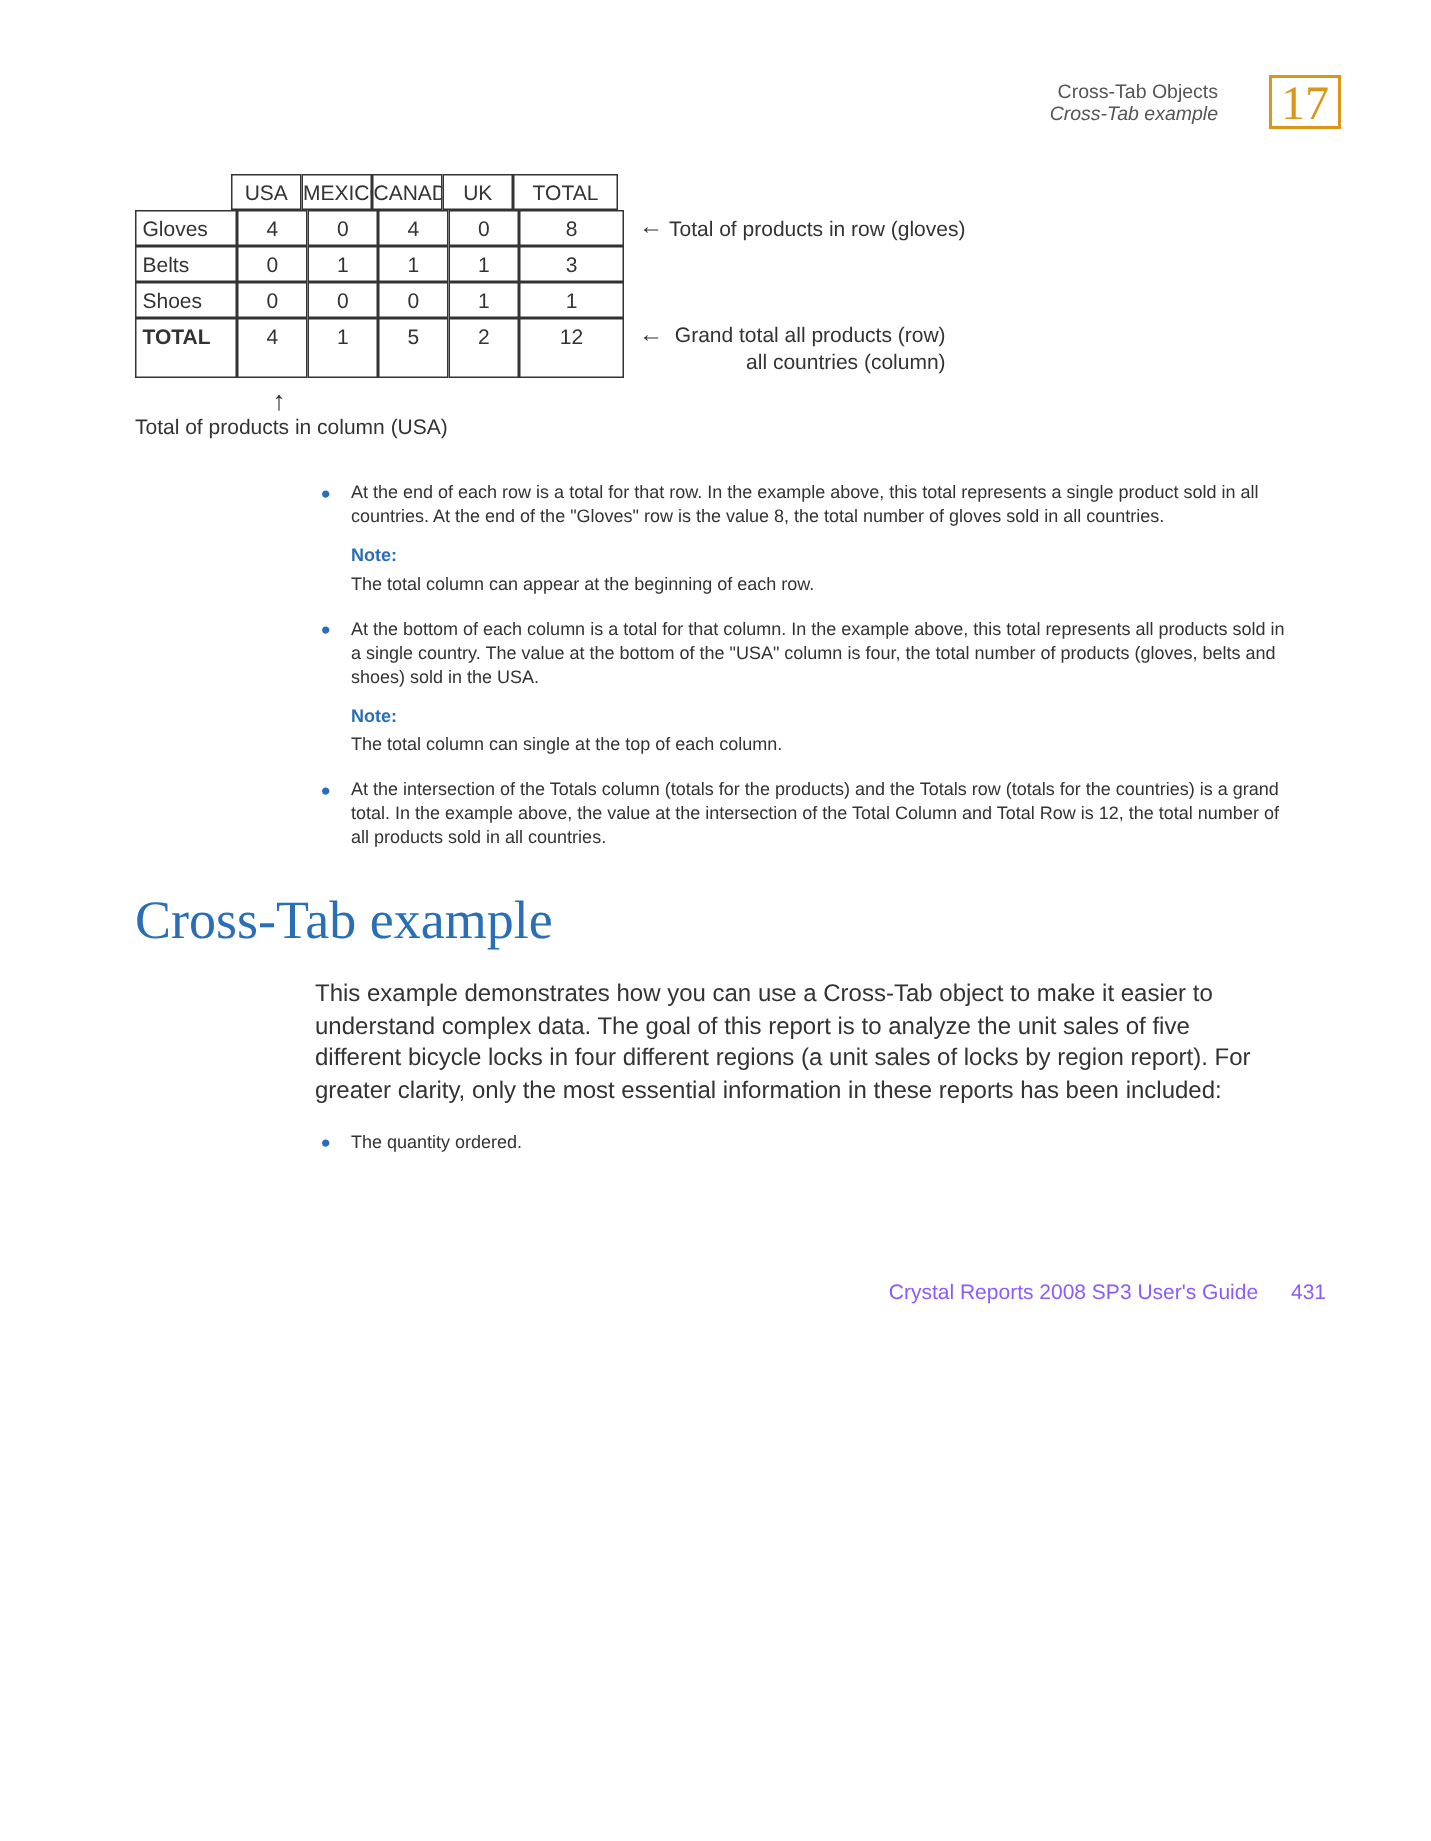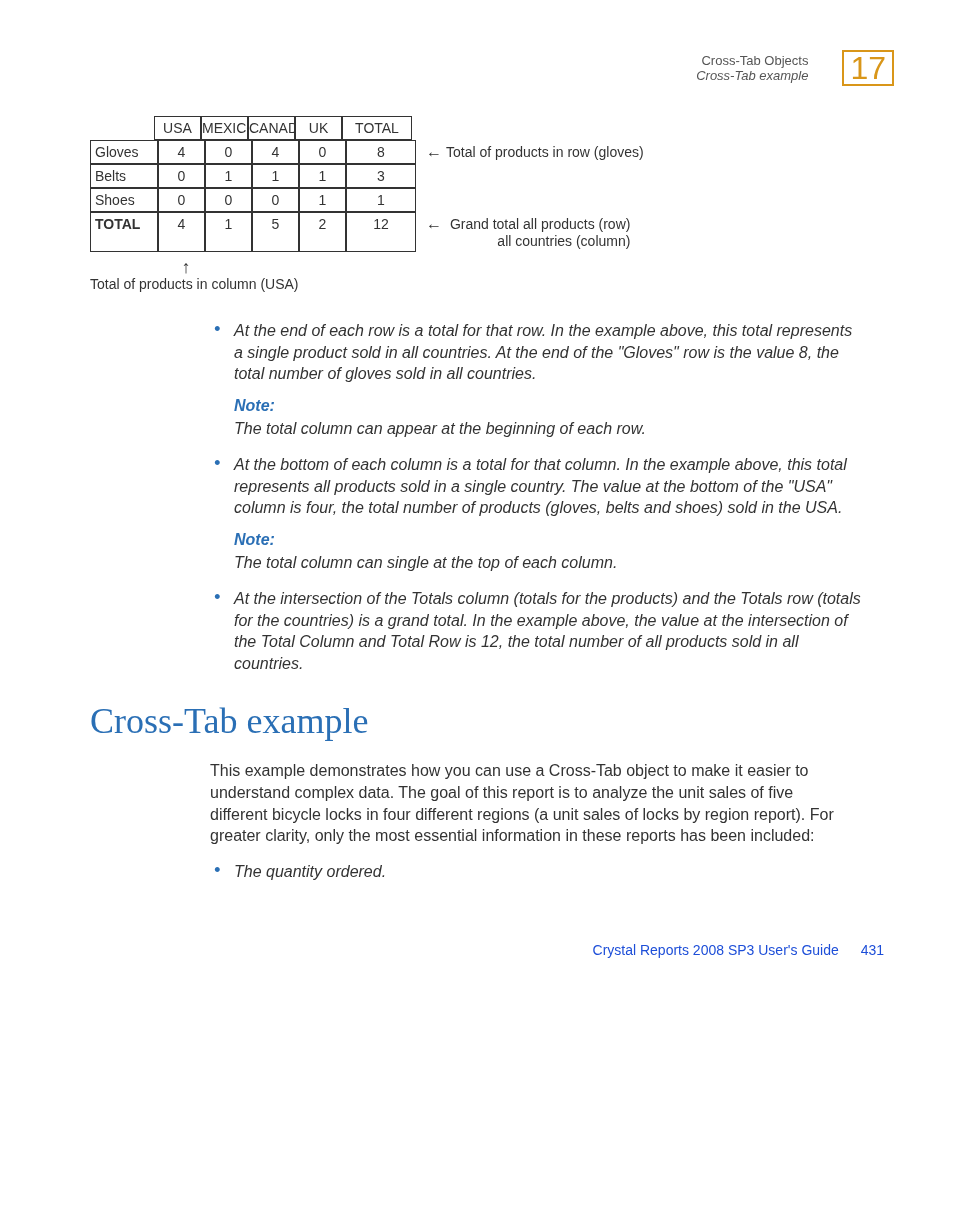--- a/index.html
+++ b/index.html
@@ -24,21 +24,21 @@
     font-style: italic;
   }
   .chapter-box {
     display: inline-block;
     border: 2px solid #d99619;
     padding: 0 6px;
     margin-left: 4px;
     vertical-align: middle;
   }
   .chapter-num {
-    font-family: Liberation Sans, sans-serif;
+    font-family: Liberation Serif, serif;
     font-size: 32px;
     color: #d99619;
     font-weight: normal;
     line-height: 1;
   }
   .header-wrap {
     display: flex;
     justify-content: flex-end;
     align-items: center;
     margin-bottom: 30px;
@@ -94,23 +94,22 @@
   }
   .col-caption {
     margin-left: 30px;
     font-size: 14px;
     margin-bottom: 28px;
   }
 
   .body-text {
     margin-left: 150px;
     margin-right: 32px;
-    font-size: 16px;
+    font-size: 12px;
     line-height: 1.35;
-    font-style: italic;
   }
   ul.bullets {
     list-style: none;
     padding: 0;
     margin: 0 0 18px 0;
   }
   ul.bullets > li {
     position: relative;
     padding-left: 24px;
     margin-bottom: 14px;
@@ -144,24 +143,24 @@
 
   .intro-para {
     margin-left: 150px;
     margin-right: 40px;
     font-size: 16px;
     line-height: 1.35;
     margin-bottom: 14px;
   }
 
   .footer {
-    margin-top: 60px;
+    margin-top: 84px;
     text-align: right;
     font-size: 14px;
-    color: #1d4ed8;
+    color: #8b5cf6;
     padding-right: 10px;
   }
   .footer .page-num {
     margin-left: 18px;
   }
 </style>
 </head>
 <body>
 
 <div class="page">

